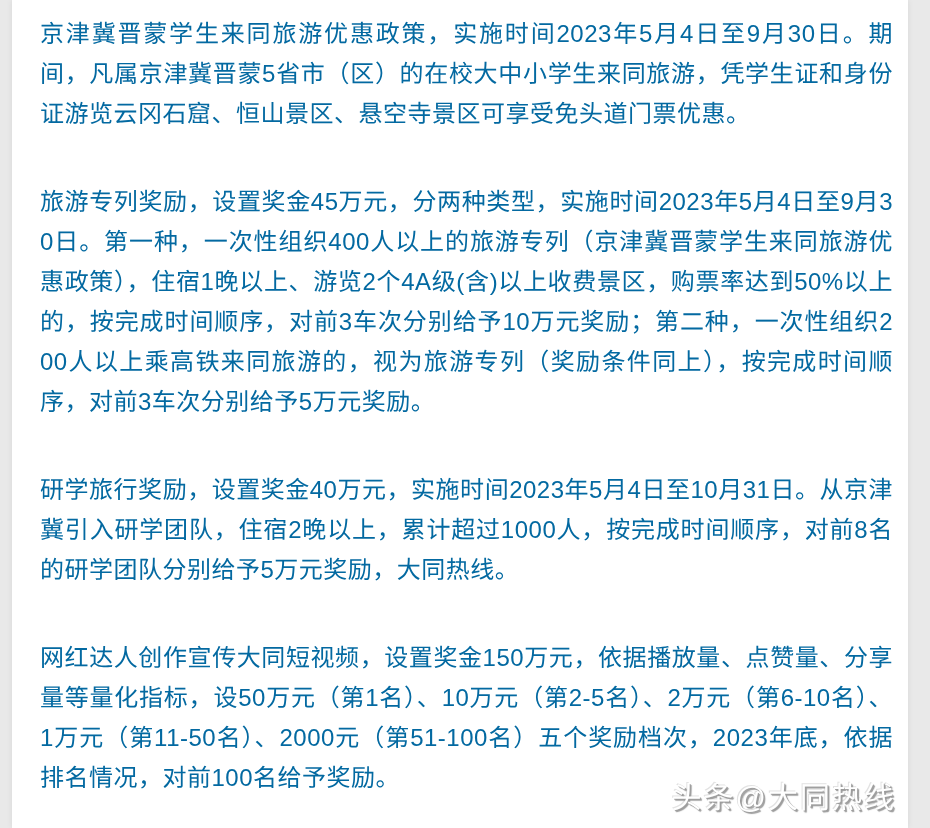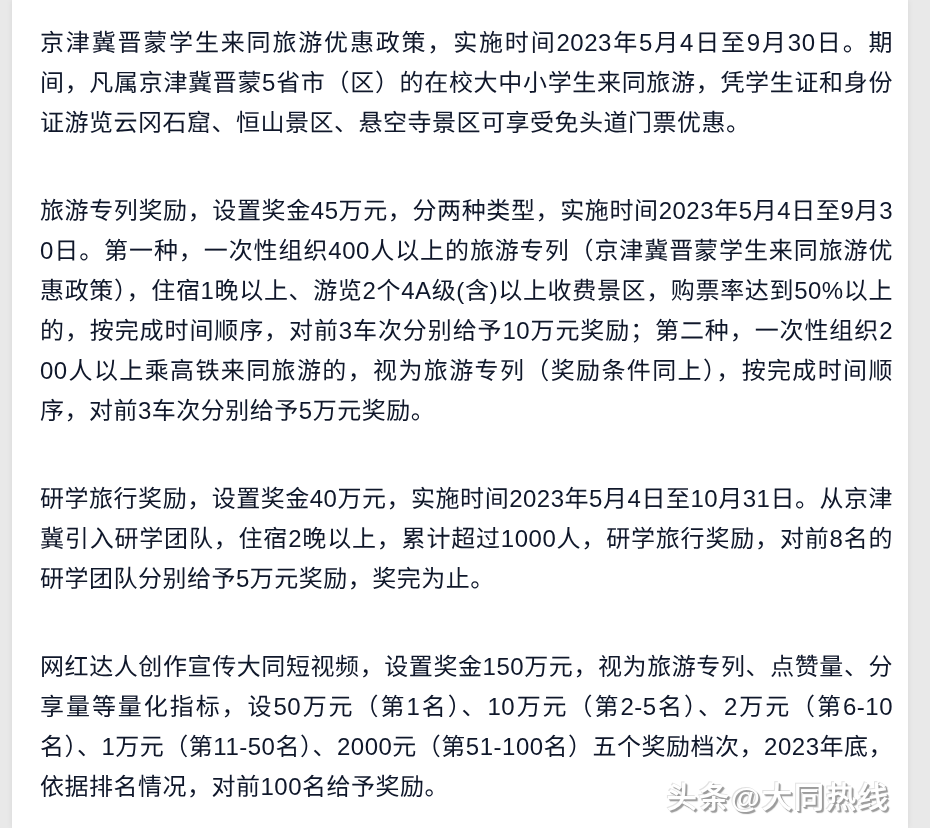--- a/index.html
+++ b/index.html
@@ -15,48 +15,48 @@
     position: relative;
     box-sizing: border-box;
     margin-left: 12px;
     width: 896px;
     height: 828px;
     background: #ffffff;
     box-shadow: 0 0 6px rgba(0,0,0,0.08);
     padding: 6px 15px 0 28px;
   }
   .article-body p {
-    margin: 17px 0 48px 0;
+    margin: 8px 0 48px 0;
     font-size: 24px;
     line-height: 40px;
-    color: #0f172a;
+    color: #0369a1;
     text-align: justify;
     letter-spacing: 0.5px;
     word-break: break-all;
   }
   .watermark {
     position: absolute;
-    right: 18px;
+    right: 12px;
     top: 773px;
     font-size: 30px;
-    font-weight: bold;
+    font-weight: normal;
     letter-spacing: 2px;
     color: #ffffff;
     text-shadow:
       2px 2px 1px #9b9b9b,
       1px 1px 0 #a8a8a8,
       -1px -1px 0 #e2e2e2;
     white-space: nowrap;
     user-select: none;
   }
 </style>
 </head>
 <body>
 
 <div class="article-card">
   <div class="article-body">
     <p>京津冀晋蒙学生来同旅游优惠政策，实施时间2023年5月4日至9月30日。期间，凡属京津冀晋蒙5省市（区）的在校大中小学生来同旅游，凭学生证和身份证游览云冈石窟、恒山景区、悬空寺景区可享受免头道门票优惠。</p>
     <p>旅游专列奖励，设置奖金45万元，分两种类型，实施时间2023年5月4日至9月30日。第一种，一次性组织400人以上的旅游专列（京津冀晋蒙学生来同旅游优惠政策），住宿1晚以上、游览2个4A级(含)以上收费景区，购票率达到50%以上的，按完成时间顺序，对前3车次分别给予10万元奖励；第二种，一次性组织200人以上乘高铁来同旅游的，视为旅游专列（奖励条件同上），按完成时间顺序，对前3车次分别给予5万元奖励。</p>
-    <p>研学旅行奖励，设置奖金40万元，实施时间2023年5月4日至10月31日。从京津冀引入研学团队，住宿2晚以上，累计超过1000人，研学旅行奖励，对前8名的研学团队分别给予5万元奖励，奖完为止。</p>
-    <p>网红达人创作宣传大同短视频，设置奖金150万元，视为旅游专列、点赞量、分享量等量化指标，设50万元（第1名）、10万元（第2-5名）、2万元（第6-10名）、1万元（第11-50名）、2000元（第51-100名）五个奖励档次，2023年底，依据排名情况，对前100名给予奖励。</p>
+    <p>研学旅行奖励，设置奖金40万元，实施时间2023年5月4日至10月31日。从京津冀引入研学团队，住宿2晚以上，累计超过1000人，按完成时间顺序，对前8名的研学团队分别给予5万元奖励，大同热线。</p>
+    <p>网红达人创作宣传大同短视频，设置奖金150万元，依据播放量、点赞量、分享量等量化指标，设50万元（第1名）、10万元（第2-5名）、2万元（第6-10名）、1万元（第11-50名）、2000元（第51-100名）五个奖励档次，2023年底，依据排名情况，对前100名给予奖励。</p>
   </div>
   <div class="watermark">头条@大同热线</div>
 </div>
 
 </body></html>

